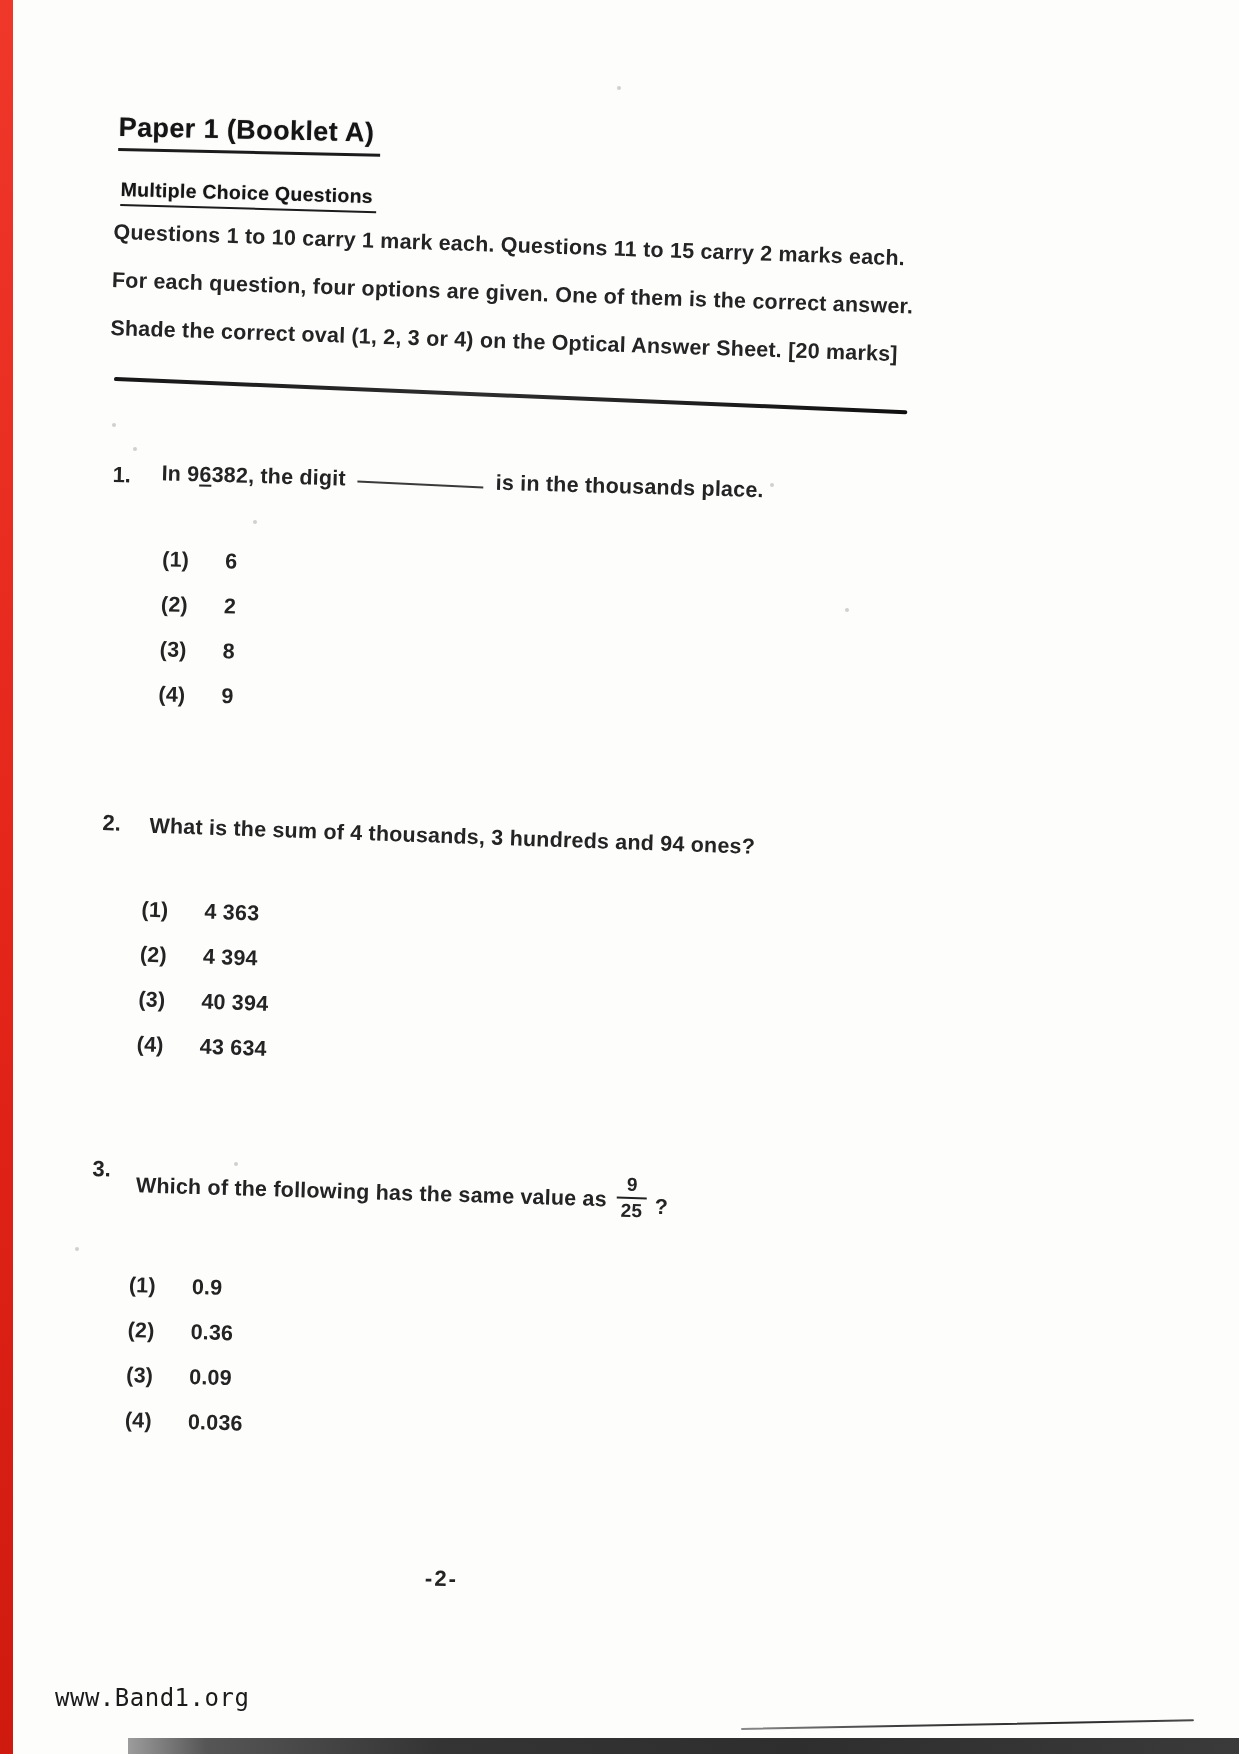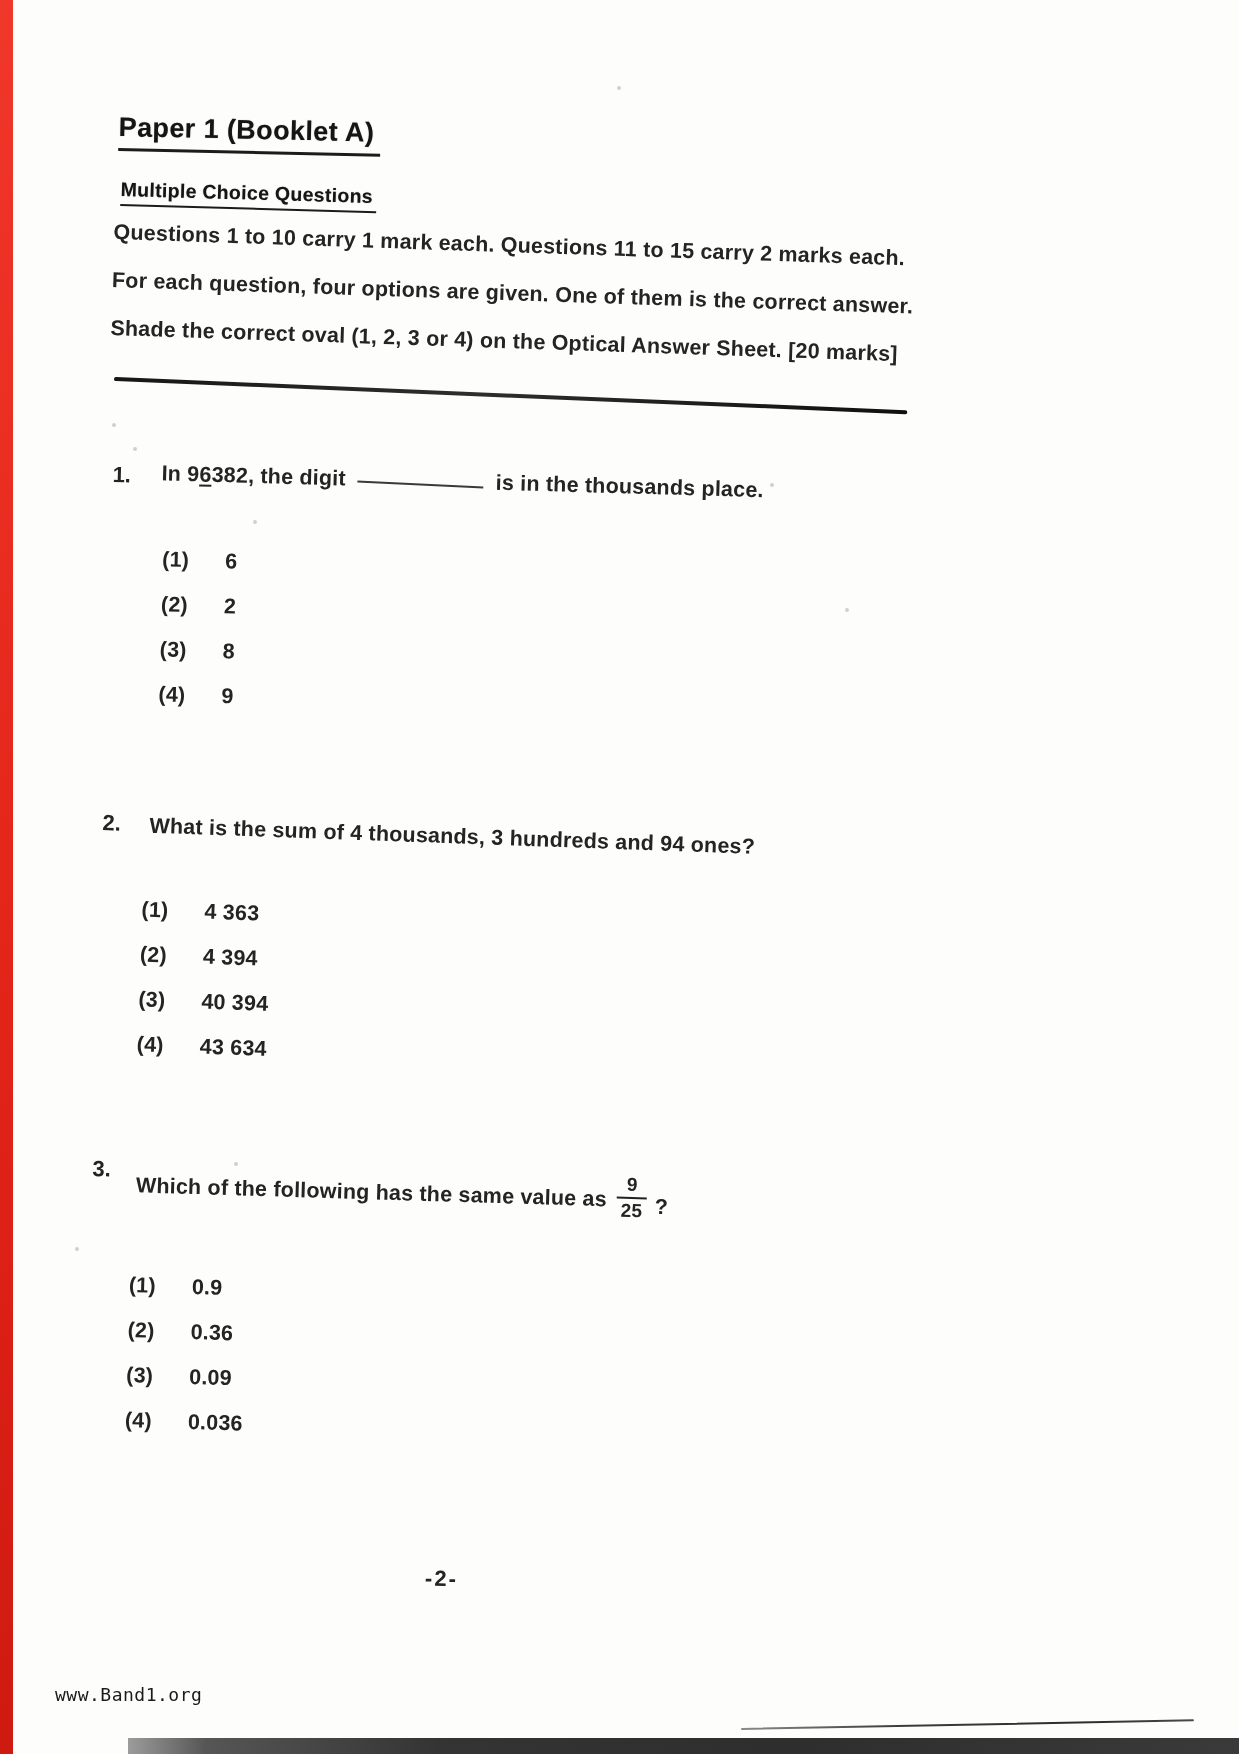--- a/index.html
+++ b/index.html
@@ -40,21 +40,21 @@
   .opt-row{display:flex;height:45px;align-items:flex-start;font-size:21.5px;font-weight:600;letter-spacing:.2px;}
   .opt-label{width:63px;}
   .q3line{align-items:center;height:72px;}
   .frac{display:inline-flex;flex-direction:column;align-items:center;margin:0 4px 0 10px;transform:translateY(-2px);}
   .frac .fnum,.frac .fden{font-size:19px;font-weight:bold;line-height:1.05;}
   .frac .fbar{width:30px;height:2.5px;background:#222;margin:2px 0;}
   .qmark{margin-left:4px;transform:translateY(6px);display:inline-block;}
   .page-num{left:425px;top:1566px;font-size:22px;font-weight:600;letter-spacing:2px;transform:rotate(1.2deg);}
   .watermark{
     left:55px;top:1684px;font-family:"DejaVu Sans Mono",monospace;
-    font-size:18px;color:#1b1b1b;letter-spacing:.5px;
+    font-size:24px;color:#1b1b1b;letter-spacing:.5px;
   }
   .edge-stripe{
     position:absolute;left:0;top:0;width:13px;height:1754px;
     background:linear-gradient(to bottom,#ef372a 0%,#e32419 55%,#cf1a10 100%);
   }
   .scratch-line{
     position:absolute;left:741px;top:1728px;width:453px;height:2.2px;border-radius:2px;
     background:linear-gradient(to right,#8a8a8a,#3c3c3c 35%,#2c2c2c 75%,#4a4a4a);
     transform:rotate(-1.1deg);transform-origin:left center;
   }

